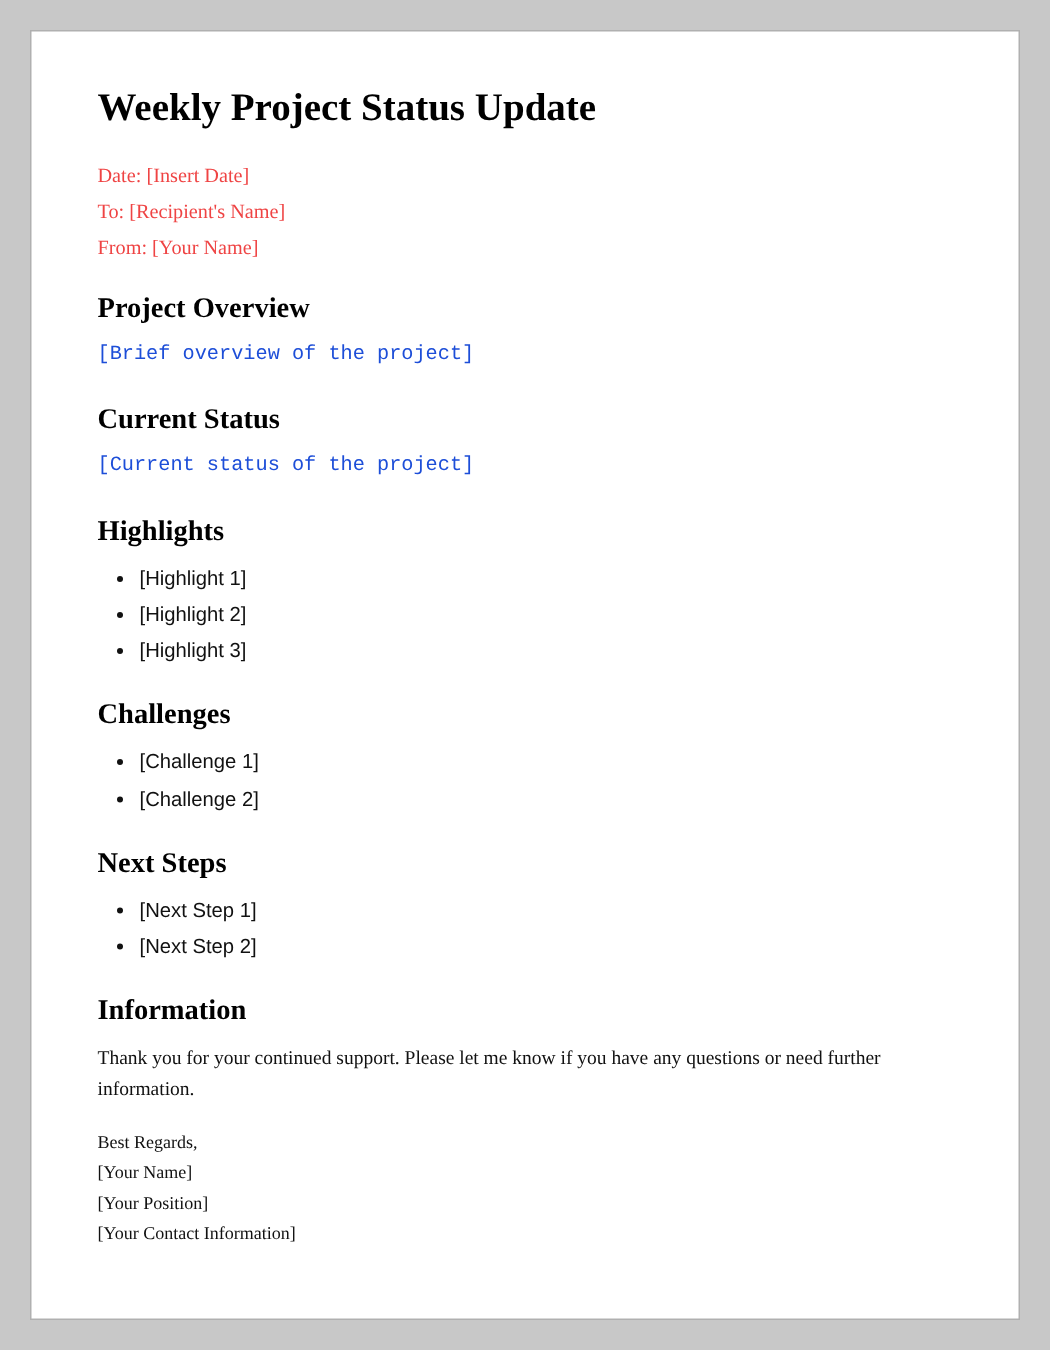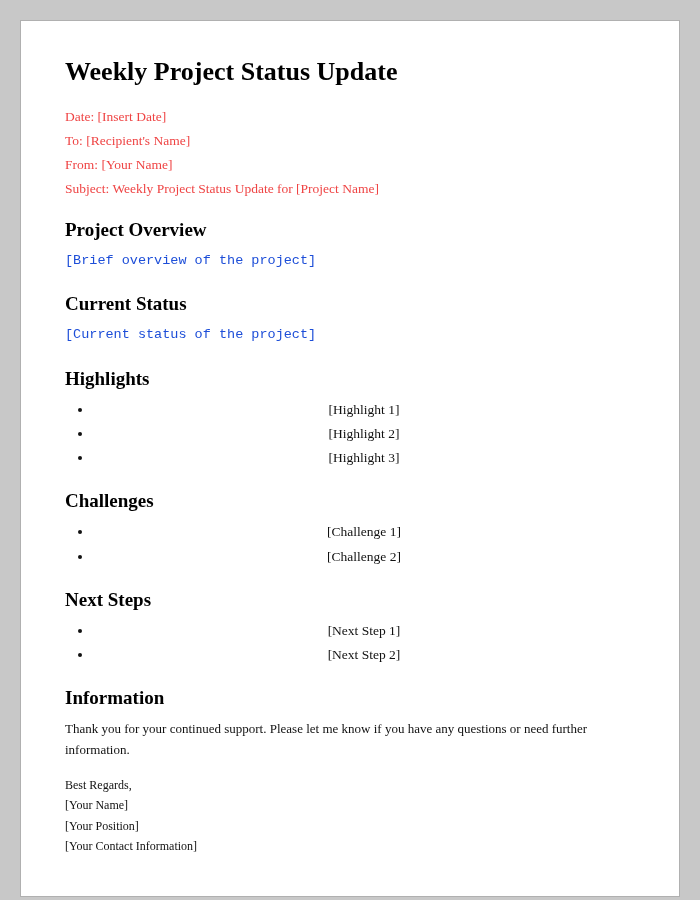--- a/index.html
+++ b/index.html
@@ -57,24 +57,23 @@
 
     .bullet-list {
       list-style-type: disc;
       padding-left: 28px;
       margin-top: 6px;
     }
 
     .bullet-list li {
       font-size: 13.5px;
       color: #111;
-      font-family: Liberation Serif, serif;
+      font-family: Liberation Sans, sans-serif;
       margin-bottom: 4px;
       line-height: 1.5;
-      text-align: center;
     }
 
     .conclusion-text {
       font-size: 13px;
       color: #111;
       font-family: Georgia, serif;
       line-height: 1.6;
       margin-bottom: 14px;
     }
 
@@ -88,21 +87,20 @@
 </head>
 <body>
 
 <div class="document">
 
   <h1 class="doc-title">Weekly Project Status Update</h1>
 
   <p class="meta-line">Date: [Insert Date]</p>
   <p class="meta-line">To: [Recipient's Name]</p>
   <p class="meta-line">From: [Your Name]</p>
-  <p class="meta-line">Subject: Weekly Project Status Update for [Project Name]</p>
 
   <h2 class="section-heading">Project Overview</h2>
   <p class="section-text">[Brief overview of the project]</p>
 
   <h2 class="section-heading">Current Status</h2>
   <p class="section-text">[Current status of the project]</p>
 
   <h2 class="section-heading">Highlights</h2>
   <ul class="bullet-list">
     <li>[Highlight 1]</li>

